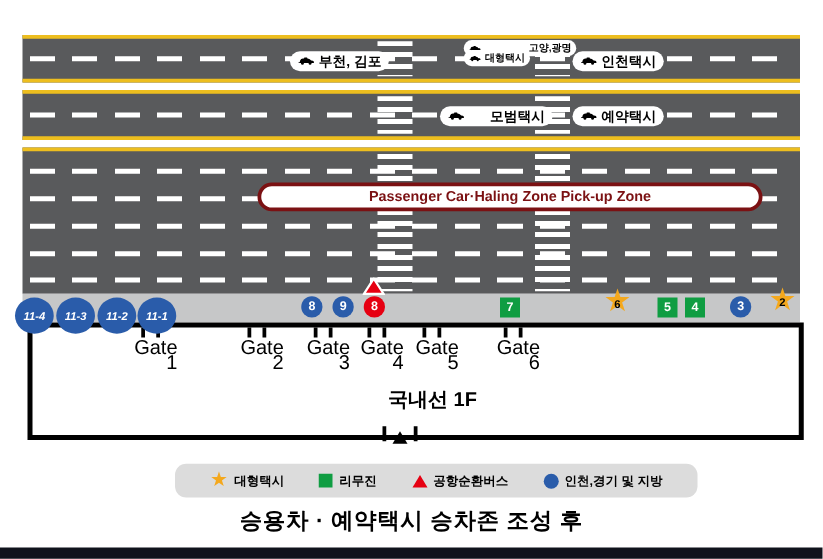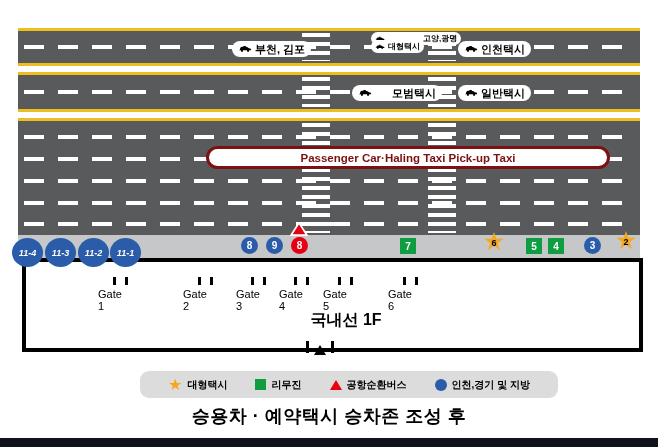--- a/index.html
+++ b/index.html
@@ -21,21 +21,21 @@
   .blue-ellipse{width:31px;height:29px;border-radius:50%;background:#2a5caa;font-size:9px;font-style:italic;}
   .blue-circle,.red-circle{width:17px;height:17px;border-radius:50%;font-size:10px;}
   .blue-circle{background:#2a5caa;}
   .red-circle{background:#e60012;}
   .green-square{width:16px;height:16px;background:#0f9d42;font-size:10px;}
   .star-stop{position:absolute;width:26px;height:26px;z-index:5;}
   .star-glyph{position:absolute;left:0;top:-2px;width:26px;text-align:center;font-size:25px;line-height:26px;color:#f4a81d;}
   .star-num{position:absolute;left:0;width:26px;text-align:center;top:8px;font-size:9px;font-weight:bold;color:#000;}
   .tri-marker{position:absolute;z-index:6;}
   .building{position:absolute;left:22px;top:258px;width:613px;height:86px;border:4px solid #000;background:#fff;box-sizing:content-box;}
-  .gate{position:absolute;top:15px;width:44px;text-align:left;font-size:11px;line-height:12px;color:#000;}
+  .gate{position:absolute;top:0;width:44px;text-align:right;font-size:16px;line-height:12px;color:#000;}
   .gate .ticks{display:flex;justify-content:center;gap:9px;margin-bottom:3px;}
   .gate .tick{width:3px;height:8px;background:#000;}
   .terminal-name{position:absolute;left:0;right:0;top:48px;text-align:center;font-size:16px;font-weight:bold;color:#000;margin-left:27px;}
   .entrance{position:absolute;left:304px;top:339px;width:32px;height:22px;z-index:2;}
   .entrance .tick{position:absolute;top:2px;width:3px;height:12px;background:#000;}
   .entrance .tri{position:absolute;left:10px;top:6px;width:0;height:0;border-left:6px solid transparent;border-right:6px solid transparent;border-bottom:10px solid #000;}
   .legend{position:absolute;left:140px;top:371px;width:418px;height:27px;background:#dcdcdc;border-radius:9px;display:flex;align-items:center;justify-content:space-evenly;font-size:10px;font-weight:bold;color:#000;}
   .legend .item{display:flex;align-items:center;gap:5px;}
   .legend .l-star{color:#f4a81d;font-size:16px;line-height:16px;}
   .legend .l-square{width:11px;height:11px;background:#0f9d42;}
@@ -116,25 +116,25 @@
       </svg>
     <span>모범택시</span>
   </div>
   <div class="pill" style="left:458px;top:85px;">
     <svg viewBox="0 0 32 16">
         <path d="M4 10 L5 6 Q6 3 10 3 L18 3 Q22 3 25 6.5 L28 7 Q30 7.5 30 10 L30 11 L2 11 L2 10 Z"></path>
         <rect x="12" y="1" width="6" height="3" rx="1"></rect>
         <circle cx="9" cy="12" r="2.6"></circle>
         <circle cx="23" cy="12" r="2.6"></circle>
       </svg>
-    <span>일반택시</span>
+    <span>예약택시</span>
   </div>
 
   <div class="banner">
-    <span class="en">Passenger Car·Haling Taxi Pick-up Taxi</span>
+    <span class="en">Passenger Car·Haling Zone Pick-up Zone</span>
   </div>
 
   <div class="sidewalk"></div>
 
   <div class="stop blue-ellipse" style="left:12px;top:238px;">11-4</div>
   <div class="stop blue-ellipse" style="left:45px;top:238px;">11-3</div>
   <div class="stop blue-ellipse" style="left:78px;top:238px;">11-2</div>
   <div class="stop blue-ellipse" style="left:110px;top:238px;">11-1</div>
   <div class="stop blue-circle" style="left:241px;top:237px;">8</div>
   <div class="stop blue-circle" style="left:266px;top:237px;">9</div>

